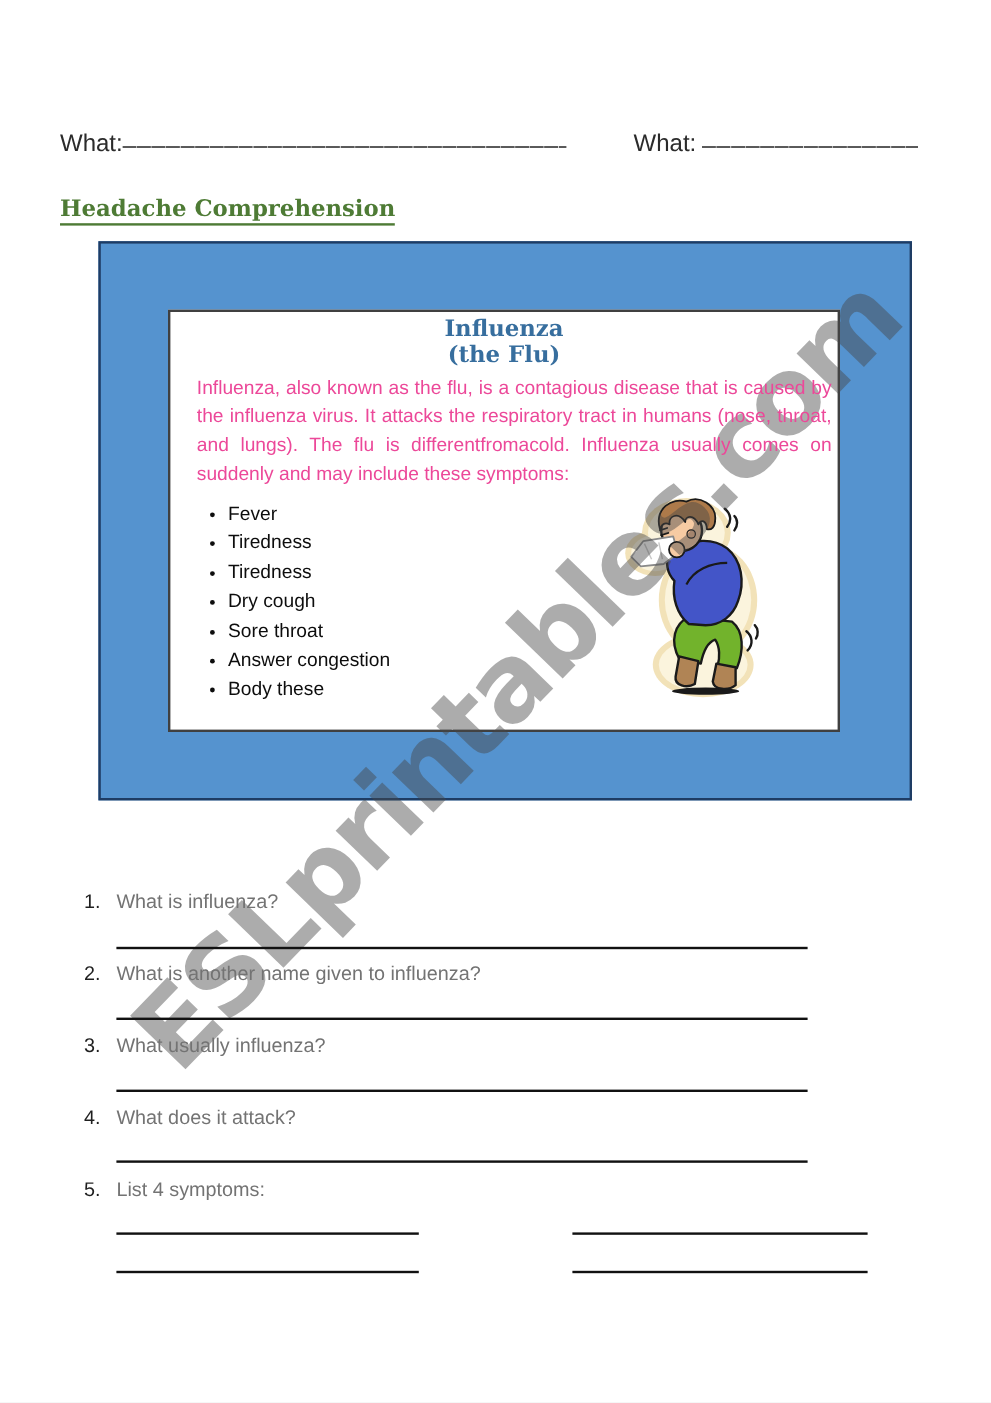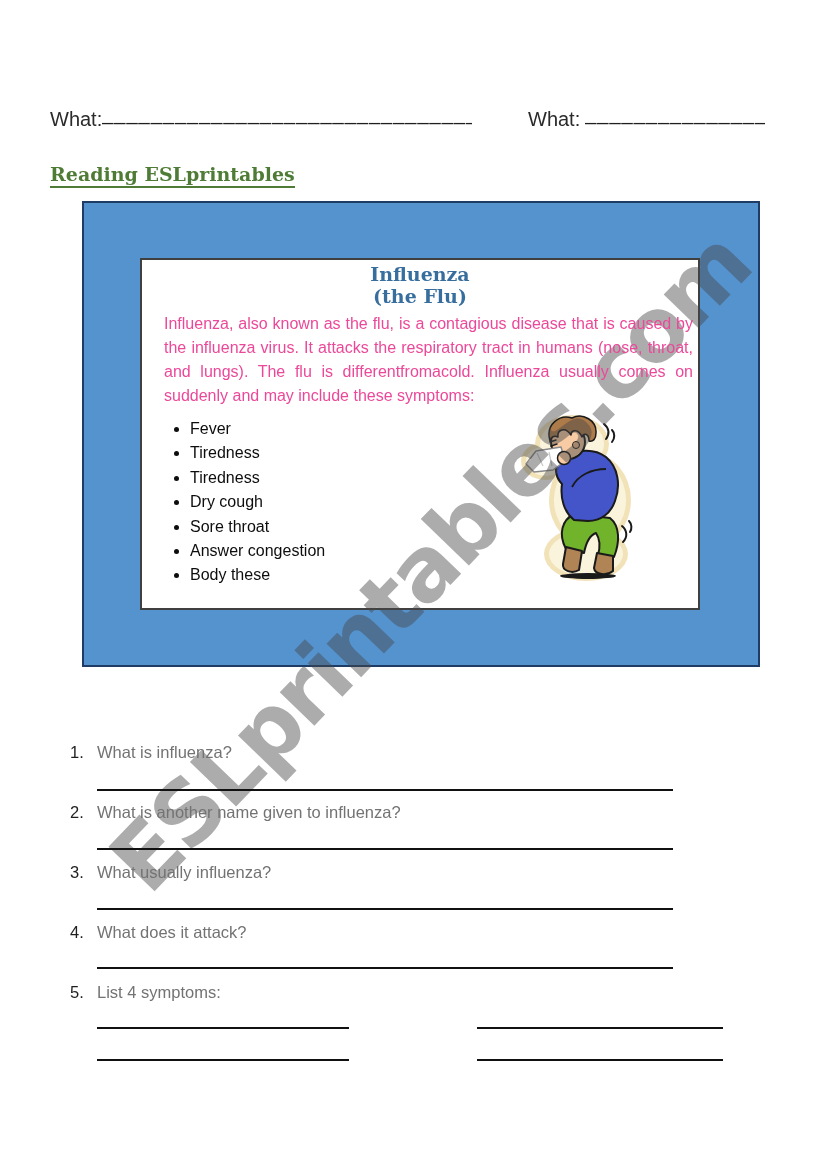--- a/index.html
+++ b/index.html
@@ -96,21 +96,21 @@
 
   <div class="watermark">ESLprintables.com</div>
 
   <div class="name-row">
     <span>What:</span><span class="blank name-blank">________________________________________</span>
   </div>
   <div class="date-row">
     <span>What:</span><span class="blank date-blank">____________________</span>
   </div>
 
-  <div class="section-heading">Reading ESLprintables</div>
+  <div class="section-heading">Headache Comprehension</div>
 
   <div class="white-box" style="background:transparent;border-color:transparent;">
     <div class="passage-content">
       <div class="passage-title">Influenza</div>
       <div class="passage-subtitle">(the Flu)</div>
       <p class="passage-body">Influenza, also known as the flu, is a contagious disease that is caused by the influenza virus. It attacks the respiratory tract in humans (nose, throat, and lungs). The flu is differentfromacold. Influenza usually comes on suddenly and may include these symptoms:</p>
       <ul class="symptom-list">
         <li>Fever</li>
         <li>Tiredness</li>
         <li>Tiredness</li>

